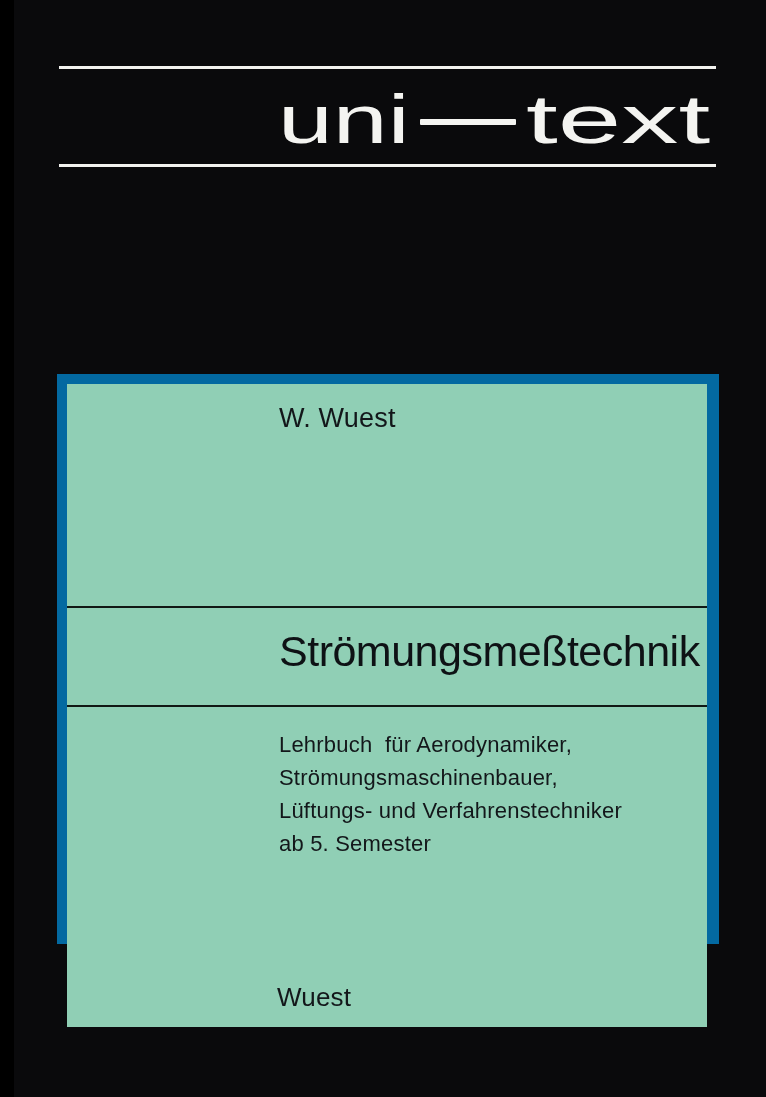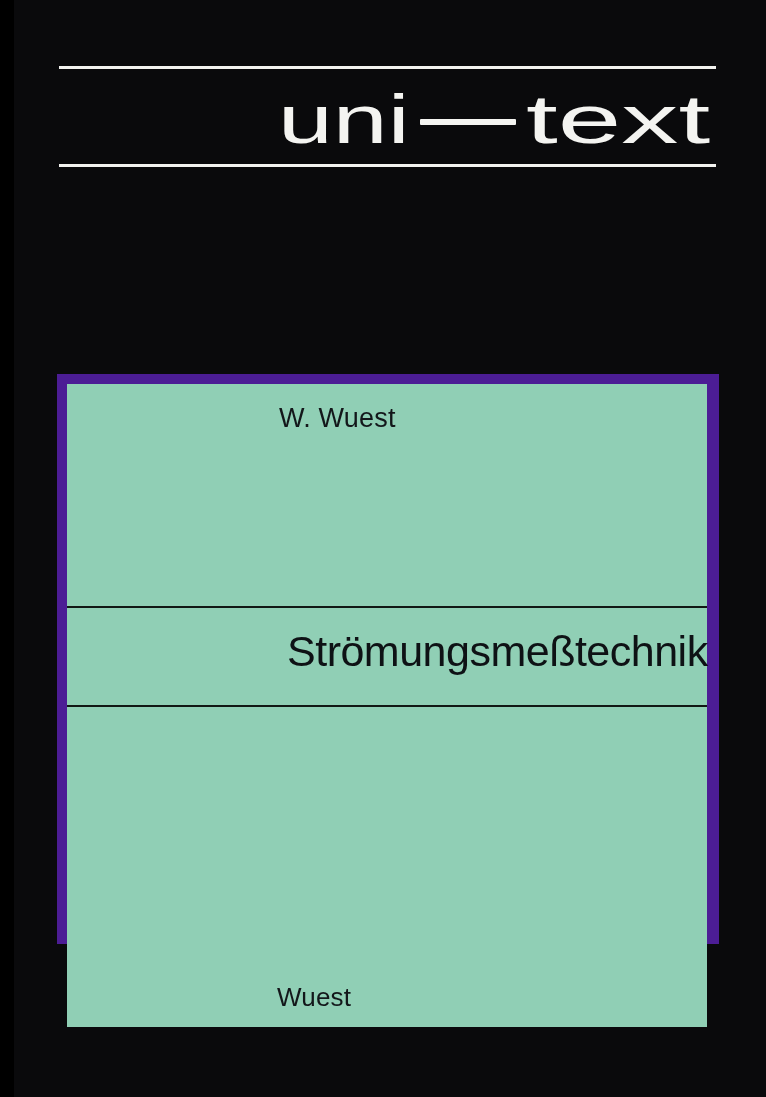--- a/index.html
+++ b/index.html
@@ -27,39 +27,39 @@
   }
   .logo-uni{left:264px;transform:scaleX(1.45);}
   .logo-text{left:512px;transform:scaleX(1.68);}
   .logo-dash{
     position:absolute;left:406px;top:119px;width:96px;height:6px;
     background:#f4f4f1;border-radius:1px;
   }
   
   .panel-frame{
     position:absolute;left:43px;top:374px;width:662px;height:570px;
-    background:#4c1d95;
+    background:#0369a1;
   }
   .panel-green{
     position:absolute;left:10px;top:10px;width:640px;height:643px;
     background:#90cfb5;
   }
   .author{
     position:absolute;left:212px;top:21px;
     font-size:27px;line-height:27px;color:#13171a;
     letter-spacing:0.2px;white-space:nowrap;
   }
   .title-rule{
     position:absolute;left:0;width:640px;height:2px;
     background:#111814;
   }
   .title-rule-top{top:222px;}
   .title-rule-bottom{top:321px;}
   .book-title{
-    position:absolute;left:220px;top:246px;
+    position:absolute;left:212px;top:246px;
     font-size:43px;line-height:43px;color:#0e1215;
     letter-spacing:-0.5px;white-space:nowrap;
   }
   .subtitle{
     position:absolute;left:212px;top:344px;
     font-size:22px;line-height:33px;color:#13171a;
     letter-spacing:0.2px;
   }
   .subtitle .sub-line{white-space:pre;}
   .publisher{
@@ -87,19 +87,25 @@
     <div class="panel-green">
 
       <div class="author">W. Wuest</div>
 
       <div class="title-rule title-rule-top"></div>
 
       <div class="book-title">Strömungsmeßtechnik</div>
 
       <div class="title-rule title-rule-bottom"></div>
 
+      <div class="subtitle">
+        <div class="sub-line">Lehrbuch  für Aerodynamiker,</div>
+        <div class="sub-line">Strömungsmaschinenbauer,</div>
+        <div class="sub-line">Lüftungs- und Verfahrenstechniker</div>
+        <div class="sub-line">ab 5. Semester</div>
+      </div>
 
       <div class="publisher">Wuest</div>
 
     </div>
   </div>
 
 </div>
 
 </body></html>

